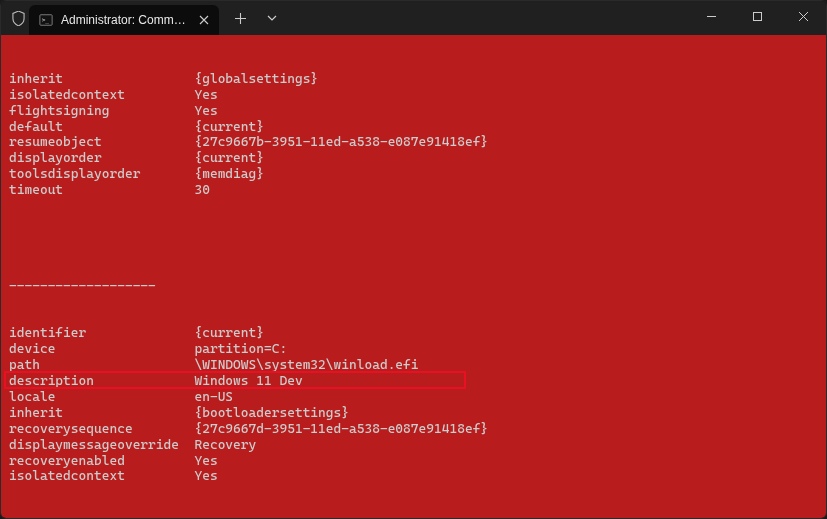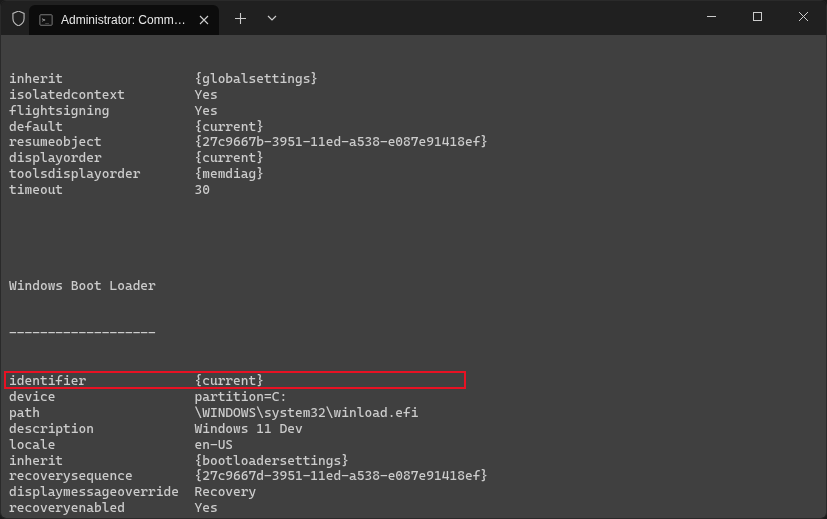--- a/index.html
+++ b/index.html
@@ -97,21 +97,21 @@
   .win-btn {
     width: 46px;
     height: 30px;
     display: flex;
     align-items: center;
     justify-content: center;
     color: #ccc;
   }
   .terminal {
     flex: 1;
-    background: #404040;
+    background: #b91c1c;
     padding: 4px 8px 2px 8px;
     font-size: 13.2px;
     line-height: 15.9px;
     color: #cccccc;
     font-family: Consolas, 'Cascadia Mono', monospace;
     white-space: pre;
     overflow: hidden;
     position: relative;
   }
   .row { display: flex; }
@@ -173,21 +173,20 @@
         <svg width="11" height="11" viewBox="0 0 11 11">
             <path d="M1 1 L10 10 M10 1 L1 10" stroke="#ccc" stroke-width="1"></path>
           </svg>
       </div>
     </div>
   </div>
 
   <div class="terminal">
     <div id="sec1"><div class="row"><span>inherit                 </span><span>{globalsettings}</span></div><div class="row"><span>isolatedcontext         </span><span>Yes</span></div><div class="row"><span>flightsigning           </span><span>Yes</span></div><div class="row"><span>default                 </span><span>{current}</span></div><div class="row"><span>resumeobject            </span><span>{27c9667b-3951-11ed-a538-e087e91418ef}</span></div><div class="row"><span>displayorder            </span><span>{current}</span></div><div class="row"><span>toolsdisplayorder       </span><span>{memdiag}</span></div><div class="row"><span>timeout                 </span><span>30</span></div></div>
     <div class="row">&nbsp;</div>
-    <div class="row"><span>Windows Boot Loader</span></div>
     <div class="row"><span>-------------------</span></div>
     <div id="sec2"><div class="row" id="hlrow"><span>identifier              </span><span>{current}</span></div><div class="row"><span>device                  </span><span>partition=C:</span></div><div class="row"><span>path                    </span><span>\WINDOWS\system32\winload.efi</span></div><div class="row"><span>description             </span><span>Windows 11 Dev</span></div><div class="row"><span>locale                  </span><span>en-US</span></div><div class="row"><span>inherit                 </span><span>{bootloadersettings}</span></div><div class="row"><span>recoverysequence        </span><span>{27c9667d-3951-11ed-a538-e087e91418ef}</span></div><div class="row"><span>displaymessageoverride  </span><span>Recovery</span></div><div class="row"><span>recoveryenabled         </span><span>Yes</span></div><div class="row"><span>isolatedcontext         </span><span>Yes</span></div></div>
     
     
     <div class="highlight-box" id="hl" style="left: 3px; top: 336.031px; width: 462px; height: 17.9062px;"></div>
   </div>
 
 </div>
 
 </body></html>

